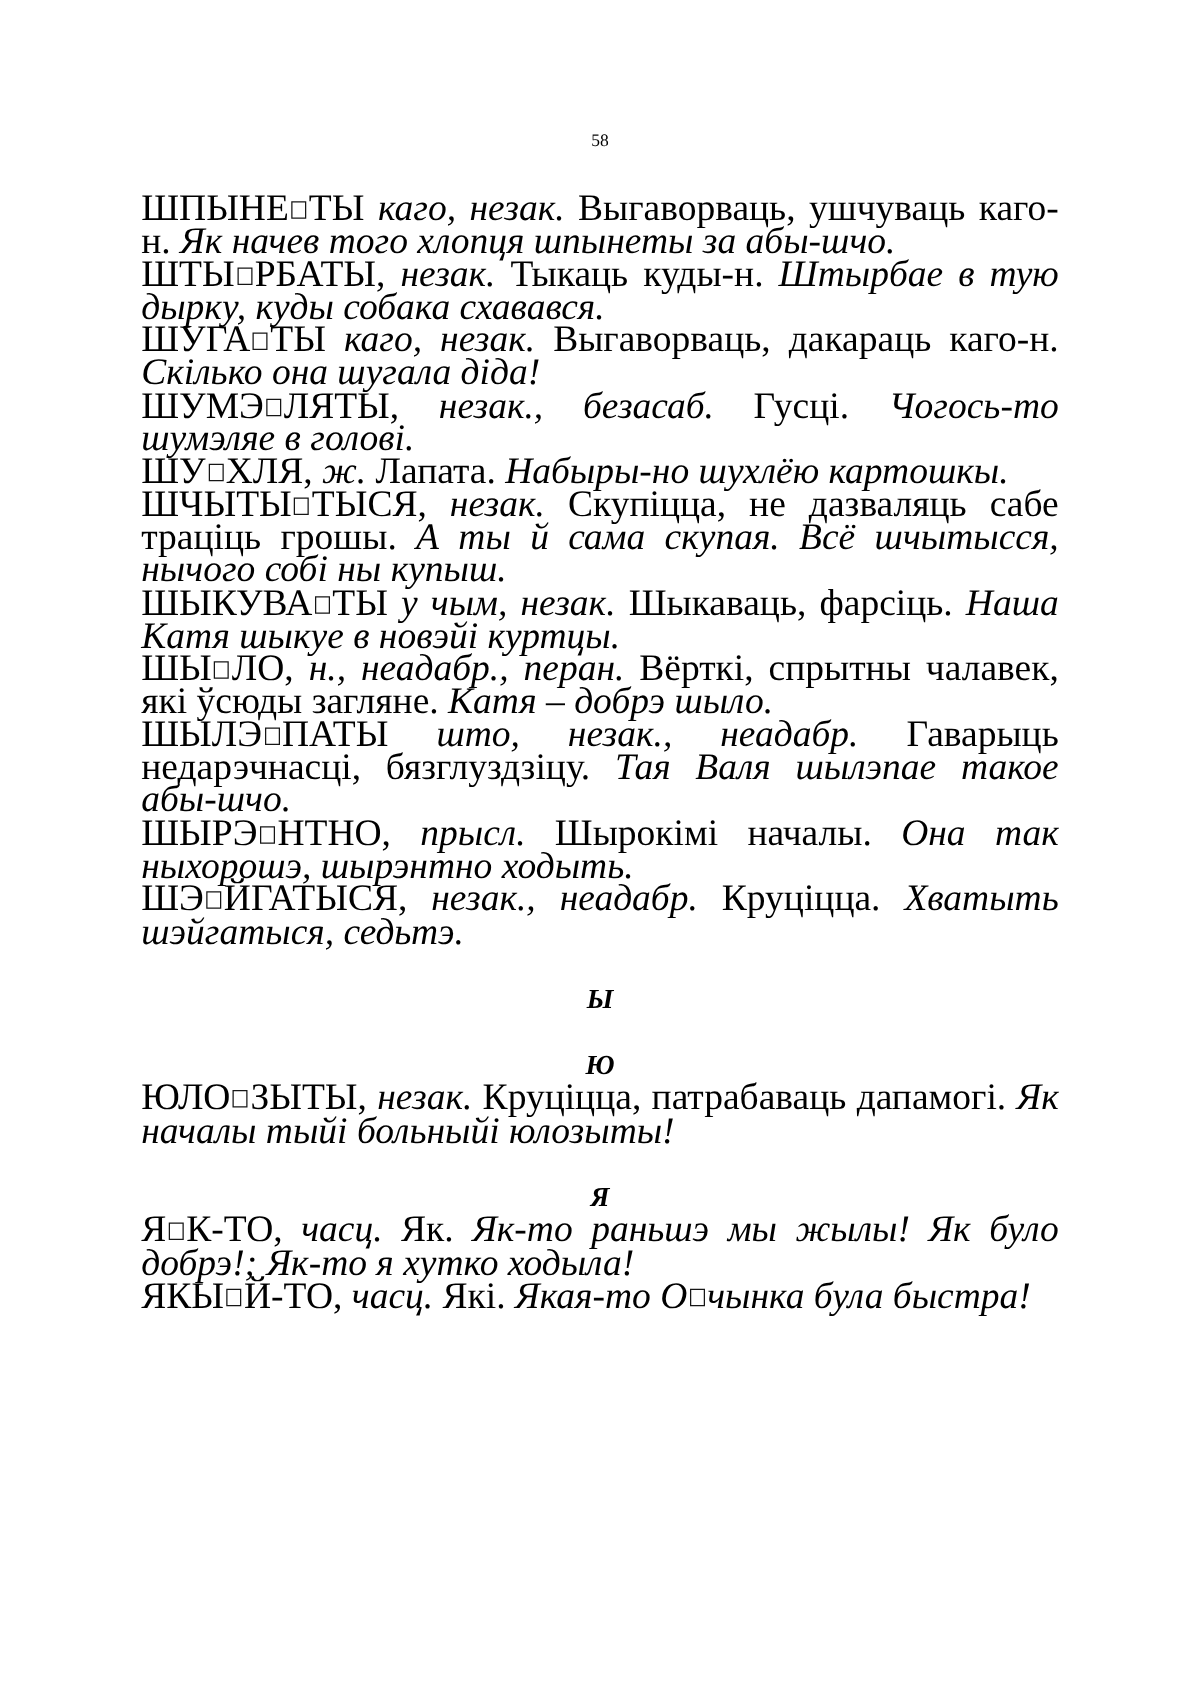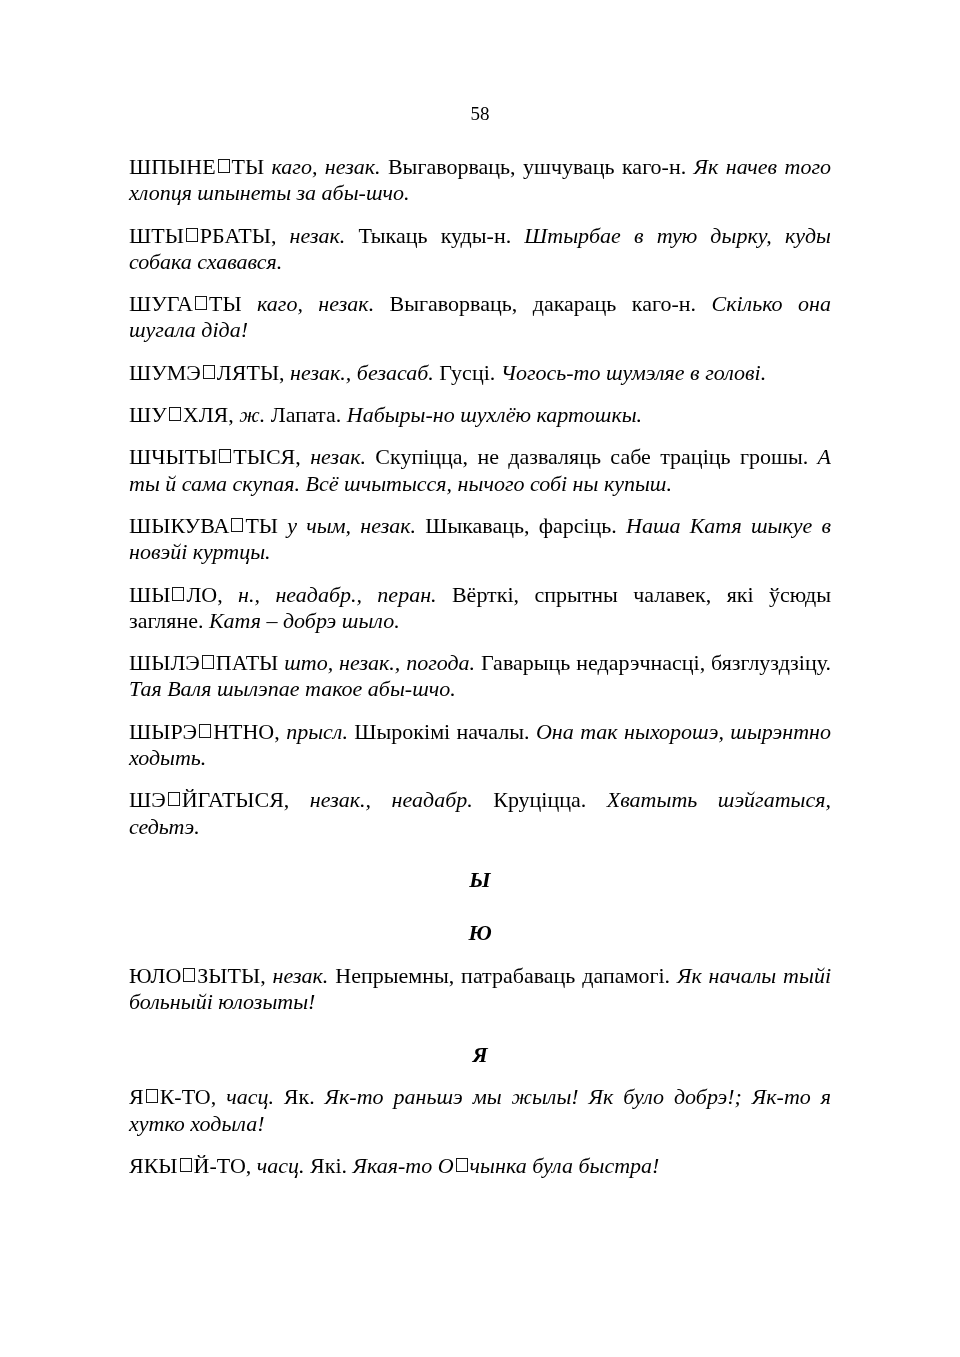--- a/index.html
+++ b/index.html
@@ -16,28 +16,28 @@
     font-family: "Liberation Serif", "DejaVu Serif", serif;
     overflow: hidden;
   }
   .content {
     position: absolute;
     left: 113px;
     top: 102px;
     width: 734px;
   }
   .page-number {
-    font-size: 19px;
+    font-size: 14px;
     line-height: 24px;
     text-align: center;
     margin: 0 0 28px 0;
   }
   p.entry {
-    margin: 16px;
-    font-size: 22px;
+    margin: 0;
+    font-size: 30px;
     line-height: 26.3px;
     text-align: justify;
   }
   .section-heading {
     font-size: 22px;
     line-height: 26.3px;
     font-weight: bold;
     font-style: italic;
     text-align: center;
     margin: 27px 0 0 0;
@@ -65,23 +65,23 @@
     <div class="page-number">58</div>
 
   <p class="entry"><span class="head">ШПЫНЕ</span><span class="glyph-box"></span><span class="head">ТЫ </span><span class="ital">каго, незак. </span><span class="rom">Выгаворваць, ушчуваць каго-н. </span><span class="ital">Як начев того хлопця шпынеты за абы-шчо.</span></p>
       <p class="entry"><span class="head">ШТЫ</span><span class="glyph-box"></span><span class="head">РБАТЫ, </span><span class="ital">незак. </span><span class="rom">Тыкаць куды-н. </span><span class="ital">Штырбае в тую дырку, куды собака схавався.</span></p>
       <p class="entry"><span class="head">ШУГА</span><span class="glyph-box"></span><span class="head">ТЫ </span><span class="ital">каго, незак. </span><span class="rom">Выгаворваць, дакараць каго-н. </span><span class="ital">Скілько она шугала діда!</span></p>
       <p class="entry"><span class="head">ШУМЭ</span><span class="glyph-box"></span><span class="head">ЛЯТЫ, </span><span class="ital">незак., безасаб. </span><span class="rom">Гусці. </span><span class="ital">Чогось-то шумэляе в голові.</span></p>
       <p class="entry"><span class="head">ШУ</span><span class="glyph-box"></span><span class="head">ХЛЯ, </span><span class="ital">ж. </span><span class="rom">Лапата. </span><span class="ital">Набыры-но шухлёю картошкы.</span></p>
       <p class="entry"><span class="head">ШЧЫТЫ</span><span class="glyph-box"></span><span class="head">ТЫСЯ, </span><span class="ital">незак. </span><span class="rom">Скупіцца, не дазваляць сабе траціць грошы. </span><span class="ital">А ты й сама скупая. Всё шчытысся, нычого собі ны купыш.</span></p>
       <p class="entry"><span class="head">ШЫКУВА</span><span class="glyph-box"></span><span class="head">ТЫ </span><span class="ital">у чым, незак. </span><span class="rom">Шыкаваць, фарсіць. </span><span class="ital">Наша Катя шыкуе в новэйі куртцы.</span></p>
       <p class="entry"><span class="head">ШЫ</span><span class="glyph-box"></span><span class="head">ЛО, </span><span class="ital">н., неадабр., перан. </span><span class="rom">Вёрткі, спрытны чалавек, які ўсюды загляне. </span><span class="ital">Катя – добрэ шыло.</span></p>
-      <p class="entry"><span class="head">ШЫЛЭ</span><span class="glyph-box"></span><span class="head">ПАТЫ </span><span class="ital">што, незак., погода. </span><span class="rom">Гаварыць недарэчнасці, бязглуздзіцу. </span><span class="ital">Тая Валя шылэпае такое абы-шчо.</span></p>
+      <p class="entry"><span class="head">ШЫЛЭ</span><span class="glyph-box"></span><span class="head">ПАТЫ </span><span class="ital">што, незак., неадабр. </span><span class="rom">Гаварыць недарэчнасці, бязглуздзіцу. </span><span class="ital">Тая Валя шылэпае такое абы-шчо.</span></p>
       <p class="entry"><span class="head">ШЫРЭ</span><span class="glyph-box"></span><span class="head">НТНО, </span><span class="ital">прысл. </span><span class="rom">Шырокімі началы. </span><span class="ital">Она так ныхорошэ, шырэнтно ходыть.</span></p>
       <p class="entry"><span class="head">ШЭ</span><span class="glyph-box"></span><span class="head">ЙГАТЫСЯ, </span><span class="ital">незак., неадабр. </span><span class="rom">Круціцца. </span><span class="ital">Хватыть шэйгатыся, седьтэ.</span></p>
       <div class="section-heading">Ы</div>
       <div class="section-heading">Ю</div>
-      <p class="entry"><span class="head">ЮЛО</span><span class="glyph-box"></span><span class="head">ЗЫТЫ, </span><span class="ital">незак. </span><span class="rom">Непрыемны, патрабаваць дапамогі. </span><span class="ital">Як началы тыйі больныйі юлозыты!</span></p>
+      <p class="entry"><span class="head">ЮЛО</span><span class="glyph-box"></span><span class="head">ЗЫТЫ, </span><span class="ital">незак. </span><span class="rom">Круціцца, патрабаваць дапамогі. </span><span class="ital">Як началы тыйі больныйі юлозыты!</span></p>
       <div class="section-heading">Я</div>
       <p class="entry"><span class="head">Я</span><span class="glyph-box"></span><span class="head">К-ТО, </span><span class="ital">часц. </span><span class="rom">Як. </span><span class="ital">Як-то раньшэ мы жылы! Як було добрэ!; Як-то я хутко ходыла!</span></p>
       <p class="entry"><span class="head">ЯКЫ</span><span class="glyph-box"></span><span class="head">Й-ТО, </span><span class="ital">часц. </span><span class="rom">Які. </span><span class="ital">Якая-то О</span><span class="glyph-box"></span><span class="ital">чынка була быстра!</span></p>
     </div>
 </div>
 
 </body></html>

